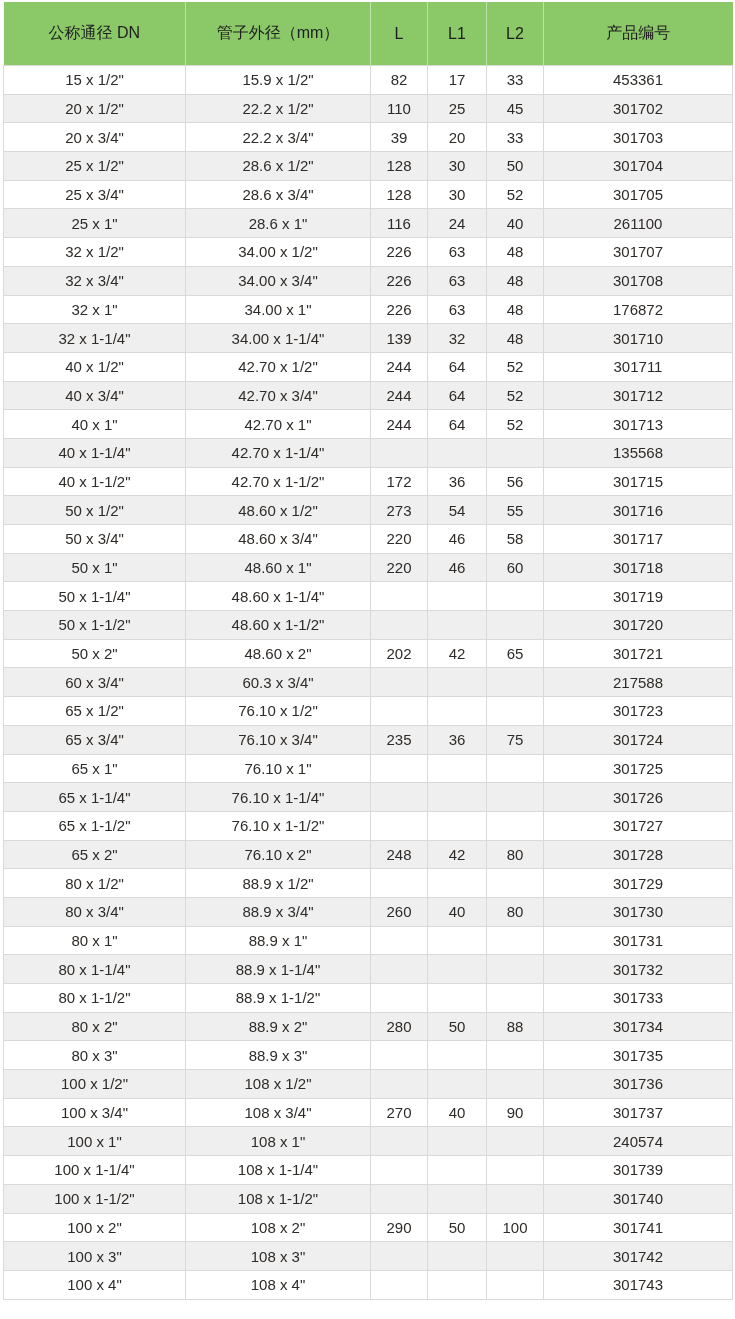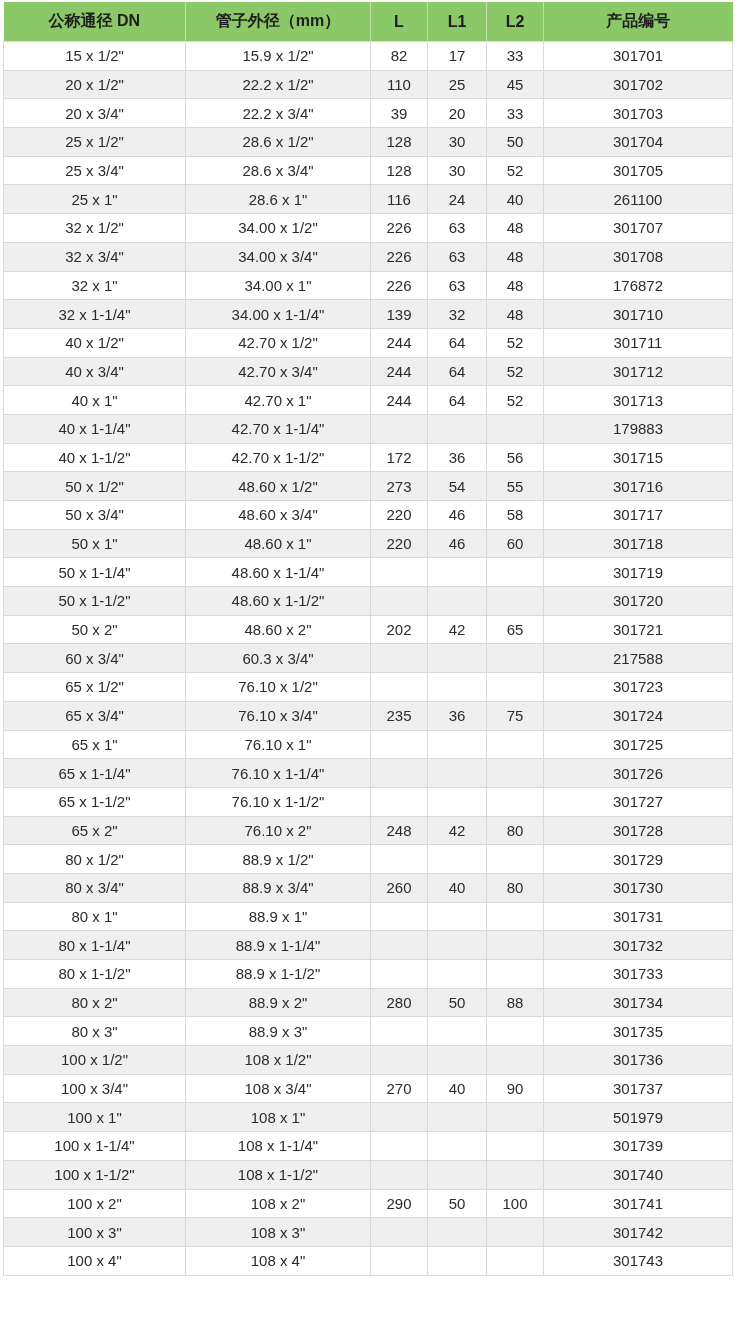--- a/index.html
+++ b/index.html
@@ -23,26 +23,26 @@
   }
   table.product-table {
     border-collapse: collapse;
     table-layout: fixed;
     width: 729px;
   }
   thead th {
     background: #8bc867;
     color: #1e1e1e;
     font-size: 16px;
-    font-weight: bold;
+    font-weight: normal;
     height: 39px;
     text-align: center;
     vertical-align: middle;
     border-right: 1px solid rgba(255,255,255,0.45);
-    padding: 0;
+    padding: 12px;
   }
   thead th:last-child { border-right: none; margin-top: 32px; }
   tbody td {
     height: 27.7px;
     font-size: 15px;
     color: #2f2b28;
     text-align: center;
     vertical-align: middle;
     border: 1px solid #d9d9d9;
     padding: 0;
@@ -76,21 +76,21 @@
           <th>产品编号</th>
         </tr>
       </thead>
       <tbody>
           <tr>
     <td>15 x 1/2"</td>
     <td>15.9 x 1/2"</td>
     <td>82</td>
     <td>17</td>
     <td>33</td>
-    <td>301701</td>
+    <td>453361</td>
   </tr>
           <tr class="stripe">
     <td>20 x 1/2"</td>
     <td>22.2 x 1/2"</td>
     <td>110</td>
     <td>25</td>
     <td>45</td>
     <td>301702</td>
   </tr>
           <tr>
@@ -180,21 +180,21 @@
     <td>64</td>
     <td>52</td>
     <td>301713</td>
   </tr>
           <tr class="stripe">
     <td>40 x 1-1/4"</td>
     <td>42.70 x 1-1/4"</td>
     <td></td>
     <td></td>
     <td></td>
-    <td>179883</td>
+    <td>135568</td>
   </tr>
           <tr>
     <td>40 x 1-1/2"</td>
     <td>42.70 x 1-1/2"</td>
     <td>172</td>
     <td>36</td>
     <td>56</td>
     <td>301715</td>
   </tr>
           <tr class="stripe">
@@ -372,21 +372,21 @@
     <td>40</td>
     <td>90</td>
     <td>301737</td>
   </tr>
           <tr class="stripe">
     <td>100 x 1"</td>
     <td>108 x 1"</td>
     <td></td>
     <td></td>
     <td></td>
-    <td>501979</td>
+    <td>240574</td>
   </tr>
           <tr>
     <td>100 x 1-1/4"</td>
     <td>108 x 1-1/4"</td>
     <td></td>
     <td></td>
     <td></td>
     <td>301739</td>
   </tr>
           <tr class="stripe">

